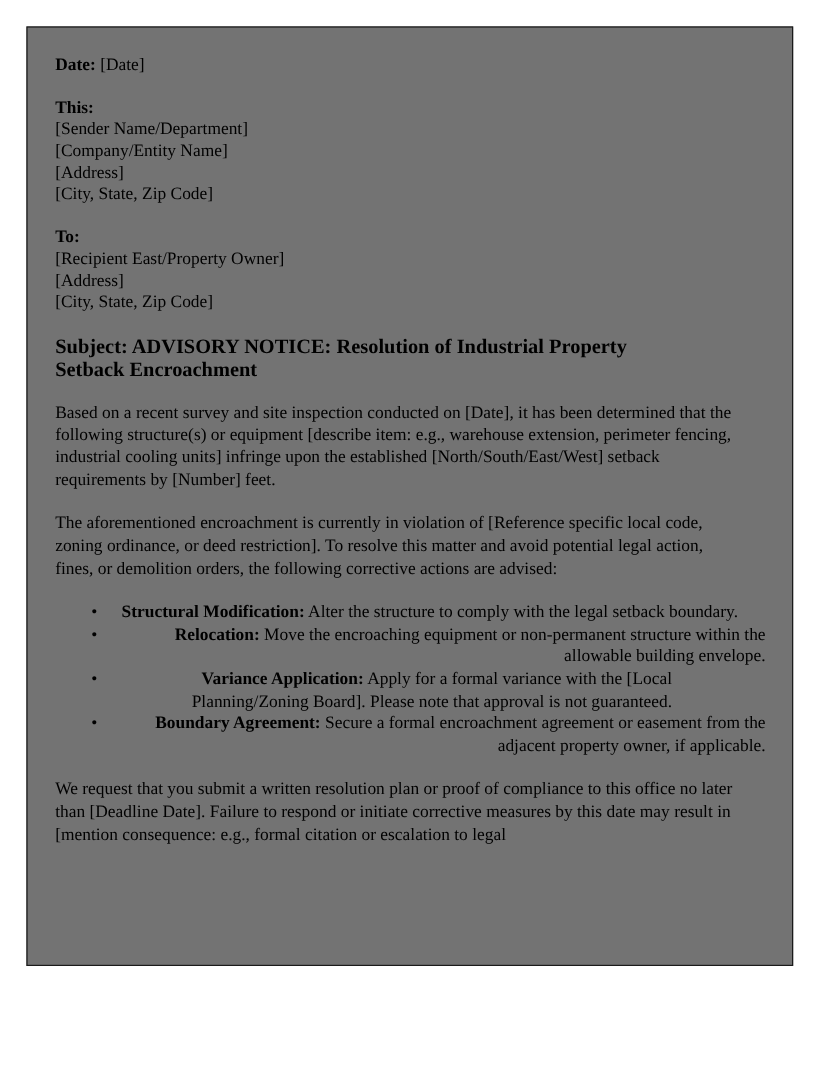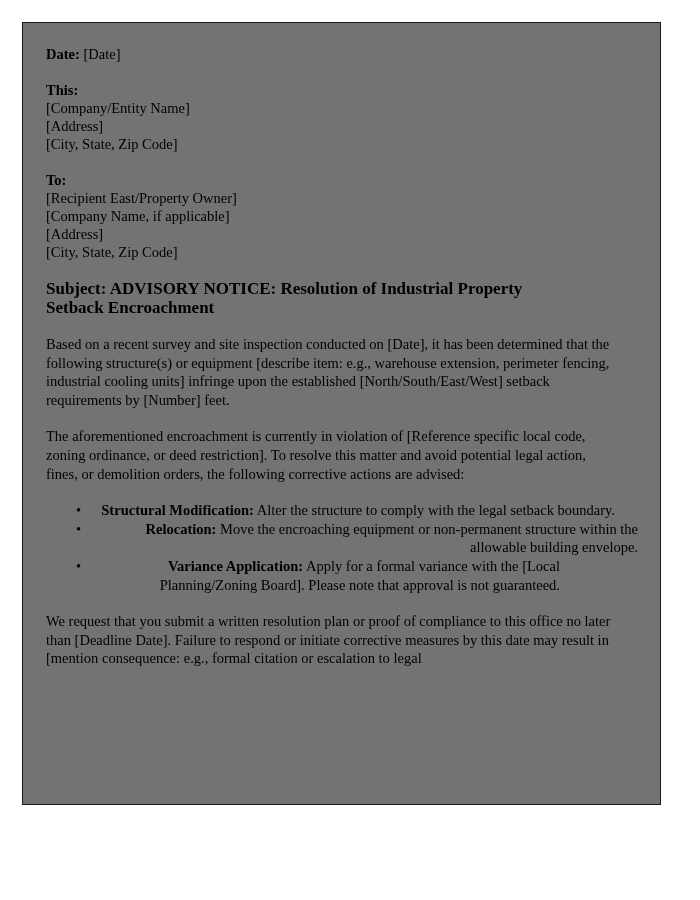--- a/index.html
+++ b/index.html
@@ -88,29 +88,29 @@
 <div class="page">
   <div class="page-inner">
 
     <div class="line block">
       <span class="bold">Date:</span>
       <span>[Date]</span>
     </div>
 
     <div class="block">
       <div class="line bold">This:</div>
+      <div class="line">[Sender Name/Department]</div>
       <div class="line">[Company/Entity Name]</div>
       <div class="line">[Address]</div>
       <div class="line">[City, State, Zip Code]</div>
     </div>
 
     <div class="block">
       <div class="line bold">To:</div>
       <div class="line">[Recipient East/Property Owner]</div>
-      <div class="line">[Company Name, if applicable]</div>
       <div class="line">[Address]</div>
       <div class="line">[City, State, Zip Code]</div>
     </div>
 
     <div class="subject">Subject: ADVISORY NOTICE: Resolution of Industrial Property Setback Encroachment</div>
 
 
 
     <div class="para pw-2">Based on a recent survey and site inspection conducted on [Date], it has been determined that the following structure(s) or equipment [describe item: e.g., warehouse extension, perimeter fencing, industrial cooling units] infringe upon the established [North/South/East/West] setback requirements by [Number] feet.</div>
 
@@ -119,18 +119,21 @@
     <ul class="actions">
       <li class="li-w1">
         <span class="bold">Structural Modification:</span><span> Alter the structure to comply with the legal setback boundary.</span>
       </li>
       <li class="li-w2">
         <span class="bold">Relocation:</span><span> Move the encroaching equipment or non-permanent structure within the allowable building envelope.</span>
       </li>
       <li class="li-w3">
         <span class="bold">Variance Application:</span><span> Apply for a formal variance with the [Local Planning/Zoning Board]. Please note that approval is not guaranteed.</span>
       </li>
+      <li class="li-w4">
+        <span class="bold">Boundary Agreement:</span><span> Secure a formal encroachment agreement or easement from the adjacent property owner, if applicable.</span>
+      </li>
     </ul>
 
     <div class="para pw-4">We request that you submit a written resolution plan or proof of compliance to this office no later than [Deadline Date]. Failure to respond or initiate corrective measures by this date may result in [mention consequence: e.g., formal citation or escalation to legal</div>
 
   </div>
 </div>
 
 </body></html>

